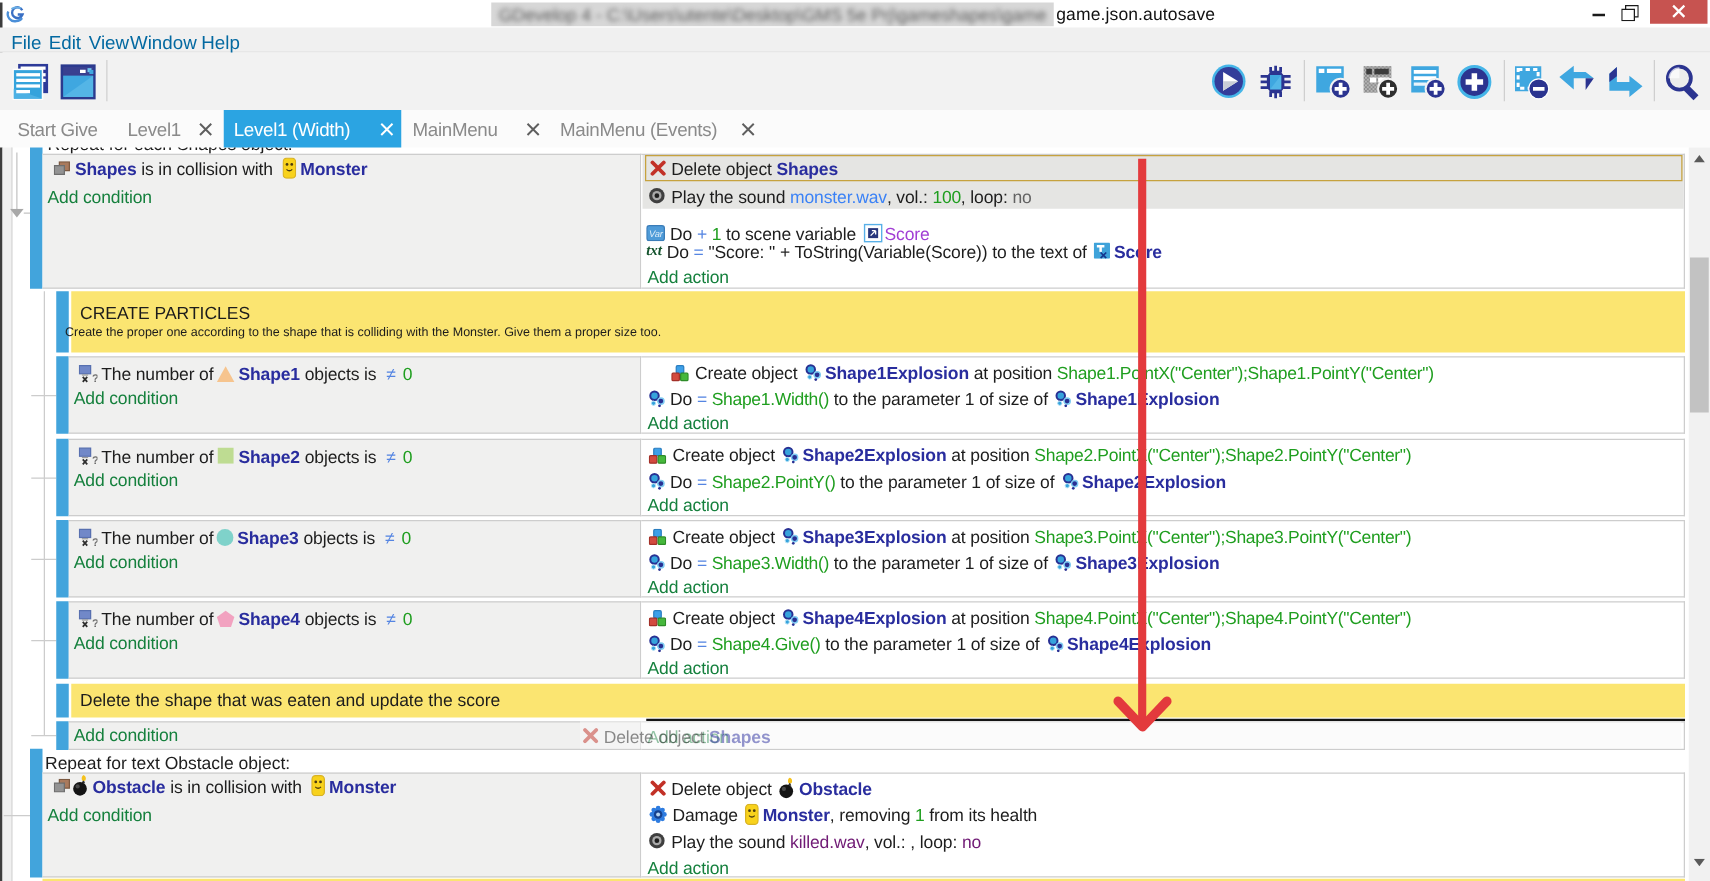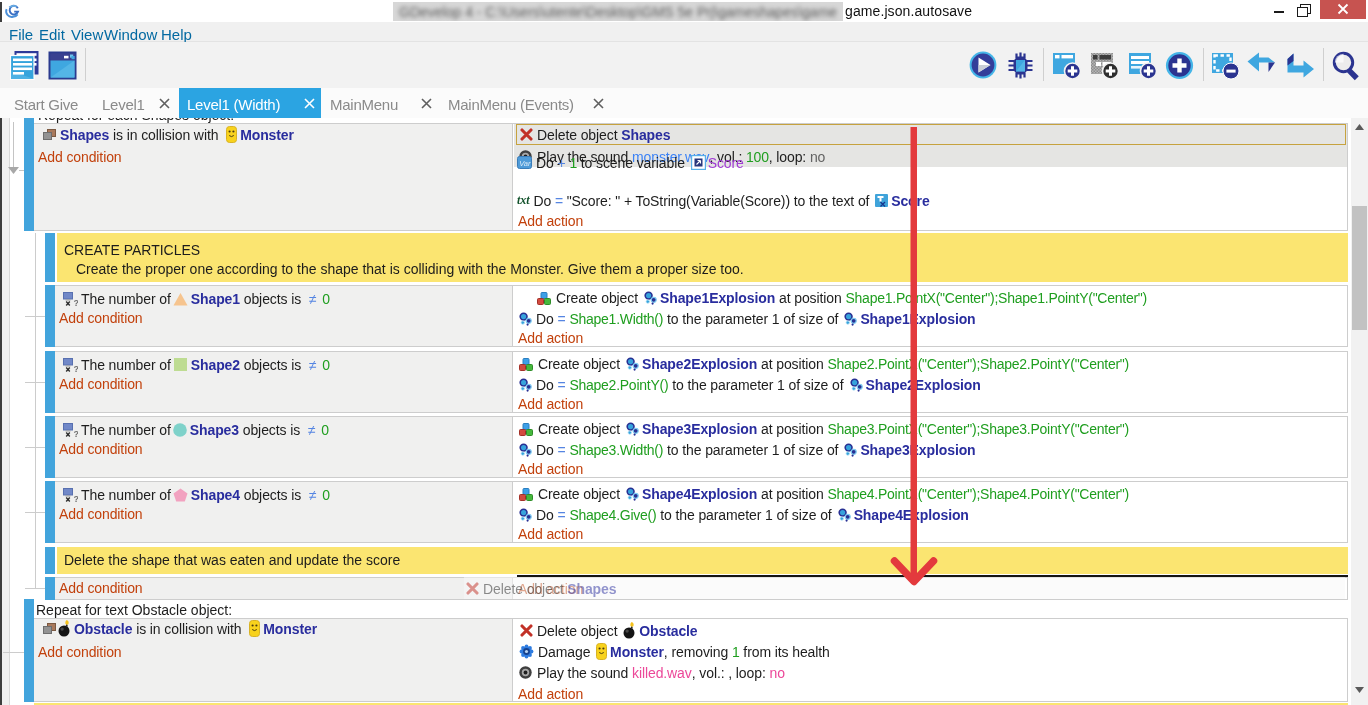--- a/index.html
+++ b/index.html
@@ -2,23 +2,23 @@
 <html><head><meta charset="utf-8"><style>
 *{box-sizing:border-box}
 html,body{margin:0;padding:0}
 body{width:1368px;height:705px;position:relative;overflow:hidden;background:#fff;font-family:"Liberation Sans",sans-serif}
 .abs{position:absolute}
 .r{position:absolute;white-space:nowrap;font-size:14px;color:#1d1d1d;display:flex;align-items:center;height:21px;letter-spacing:-0.1px}
 .r svg,.r .ic{flex:none}
 b.o{color:#292d9e}
 .g{color:#1f9e1f;letter-spacing:-0.25px}
 .bl{color:#5585e2}
-.gy{color:#ec4899}
+.gy{color:#701a75}
 .pu{color:#a13dd4}
-.add{position:absolute;font-size:14px;color:#c2410c;letter-spacing:-0.1px}
+.add{position:absolute;font-size:14px;color:#15803d;letter-spacing:-0.1px}
 .ebox{position:absolute;border-top:1px solid #cdcdcd;border-bottom:1px solid #cdcdcd}
 .cbg{background:#f0f0ef;border-right:1px solid #cdcdcd}
 .bar{position:absolute;width:10px;background:#42a4dc}
 .menu{font-size:15px;color:#0369a1;position:absolute;top:26px}
 .tabtx{position:absolute;font-size:15px;color:#8a8a8a;top:96px;letter-spacing:-0.25px}
 </style></head>
 <body>
 
 <div class="abs" style="left:0;top:0;width:1368px;height:22px;background:#fff"></div>
 <div class="abs" style="left:0;top:2px;width:2px;height:703px;background:#3d3d3d"></div>
@@ -219,21 +219,21 @@
  Delete object&nbsp;<b class="o">Shapes</b>
 </div>
 <div class="r" style="left:519px;top:146px">
  <svg class="ic" width="13" height="13" style="margin-right:5px">
       <circle cx="6.5" cy="6.5" r="6.2" fill="#3f3f3f"></circle>
       <circle cx="6.5" cy="6.5" r="3.7" fill="#a9a9a9"></circle>
       <circle cx="6.5" cy="6.5" r="1.9" fill="#1e1e1e"></circle>
     </svg>
  Play the sound&nbsp;<span style="color:#3b82f6">monster.wav</span>, vol.:&nbsp;<span class="g">100</span>, loop:&nbsp;<span style="color:#636363">no</span>
 </div>
-<div class="r" style="left:517px;top:152px">
+<div class="r" style="left:517px;top:176px">
  <svg class="ic" width="15" height="13" style="margin-right:4px">
       <rect x="0.5" y="0.5" width="14" height="12" rx="2" fill="#4f9bd8" stroke="#3a7cb8"></rect>
       <text x="2.2" y="9.5" font-size="7.5" fill="#dcecf8" font-style="italic" font-family="Liberation Sans">Var</text>
     </svg>
  Do&nbsp;<span class="bl">+</span>&nbsp;<span class="g">1</span>&nbsp;to scene variable&nbsp;
  <svg class="ic" width="15" height="15" style="margin:0 2px 0 2px">
       <rect x="0.5" y="0.5" width="14" height="14" fill="#fff" stroke="#58b0e8" stroke-width="1.4"></rect>
       <rect x="3.5" y="3.5" width="8" height="8" fill="#27367c"></rect>
       <path d="M5.5 9.5 L9.5 5.5 M9.5 5.5 h-3 M9.5 5.5 v3" stroke="#fff" stroke-width="1.1" fill="none"></path>
     </svg>
@@ -248,21 +248,21 @@
       <rect x="4.5" y="2" width="2" height="5.5" fill="#fff"></rect>
       <path d="M5.5 8 l4.5 4.5 M10 8 l-4.5 4.5" stroke="#16348c" stroke-width="1.3"></path>
     </svg>
  <b class="o">Score</b>
 </div>
 <div class="add" style="left:518px;top:213px">Add action</div>
 
 <div class="bar" style="left:45px;top:233px;height:49px"></div>
 <div class="abs" style="left:57px;top:233px;width:1291px;height:49px;background:#fbe571"></div>
 <div class="abs" style="left:64px;top:242px;font-size:14px;color:#1c1c1c">CREATE PARTICLES</div>
-<div class="abs" style="left:76px;top:261px;font-size:14px;color:#1c1c1c">Create the proper one according to the shape that is colliding with the Monster. Give them a proper size too.</div>
+<div class="abs" style="left:52px;top:261px;font-size:10px;color:#1c1c1c">Create the proper one according to the shape that is colliding with the Monster. Give them a proper size too.</div>
 
 <div class="bar" style="left:45px;top:285px;height:62px"></div>
 <div class="ebox cbg" style="left:55px;top:285px;width:458px;height:62px"></div>
 <div class="ebox" style="left:513px;top:285px;width:835px;height:62px;background:#fff;border-right:1px solid #cdcdcd"></div>
 <div class="r" style="left:63px;top:288px"><svg class="ic" width="15" height="16" style="margin-right:3px;margin-top:1px">
       <rect x="0.5" y="1.5" width="9" height="6.5" fill="#7188c8" stroke="#5870b0"></rect>
       <rect x="2.5" y="8.5" width="5" height="1" fill="#9a9a9a"></rect>
       <path d="M3.2 10.5 l3.6 4 M6.8 10.5 l-3.6 4" stroke="#2e2e2e" stroke-width="1.4"></path>
       <text x="10.5" y="14.5" font-size="9" fill="#6e6e6e" font-weight="bold" font-family="Liberation Sans">?</text>
     </svg>The number of<svg class="ic" width="15" height="14" style="margin:0 3px 0 2px">

